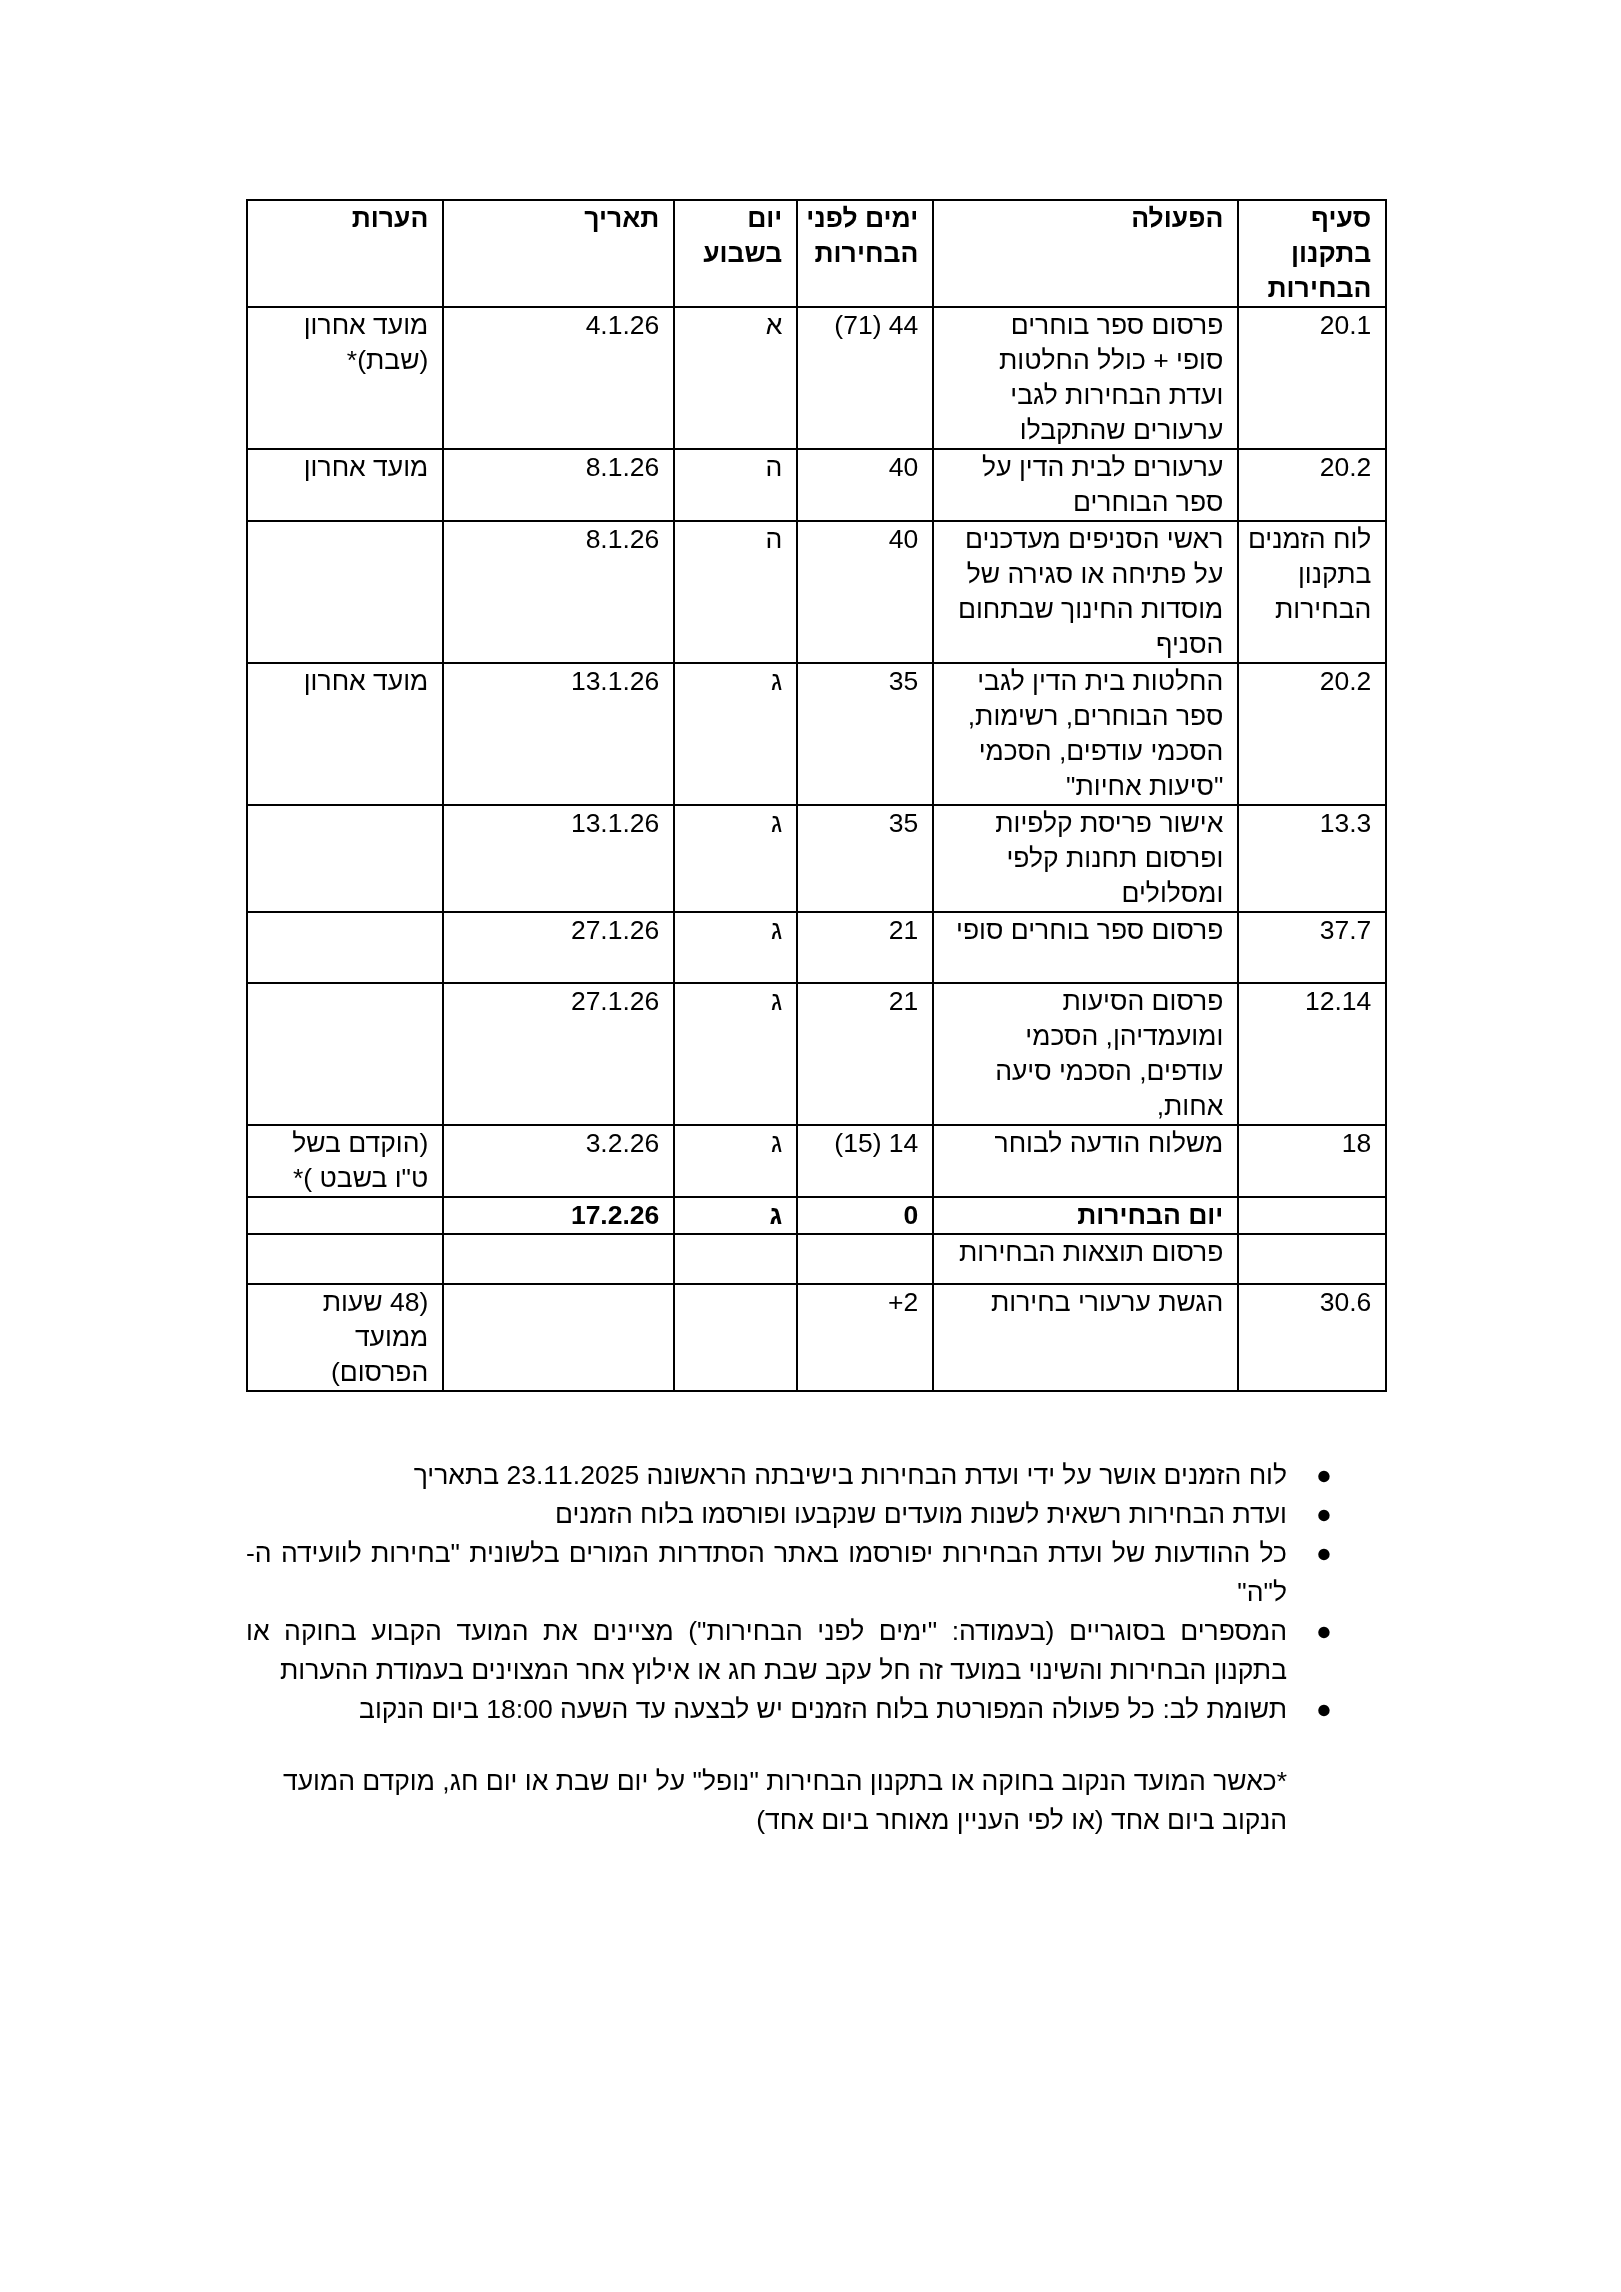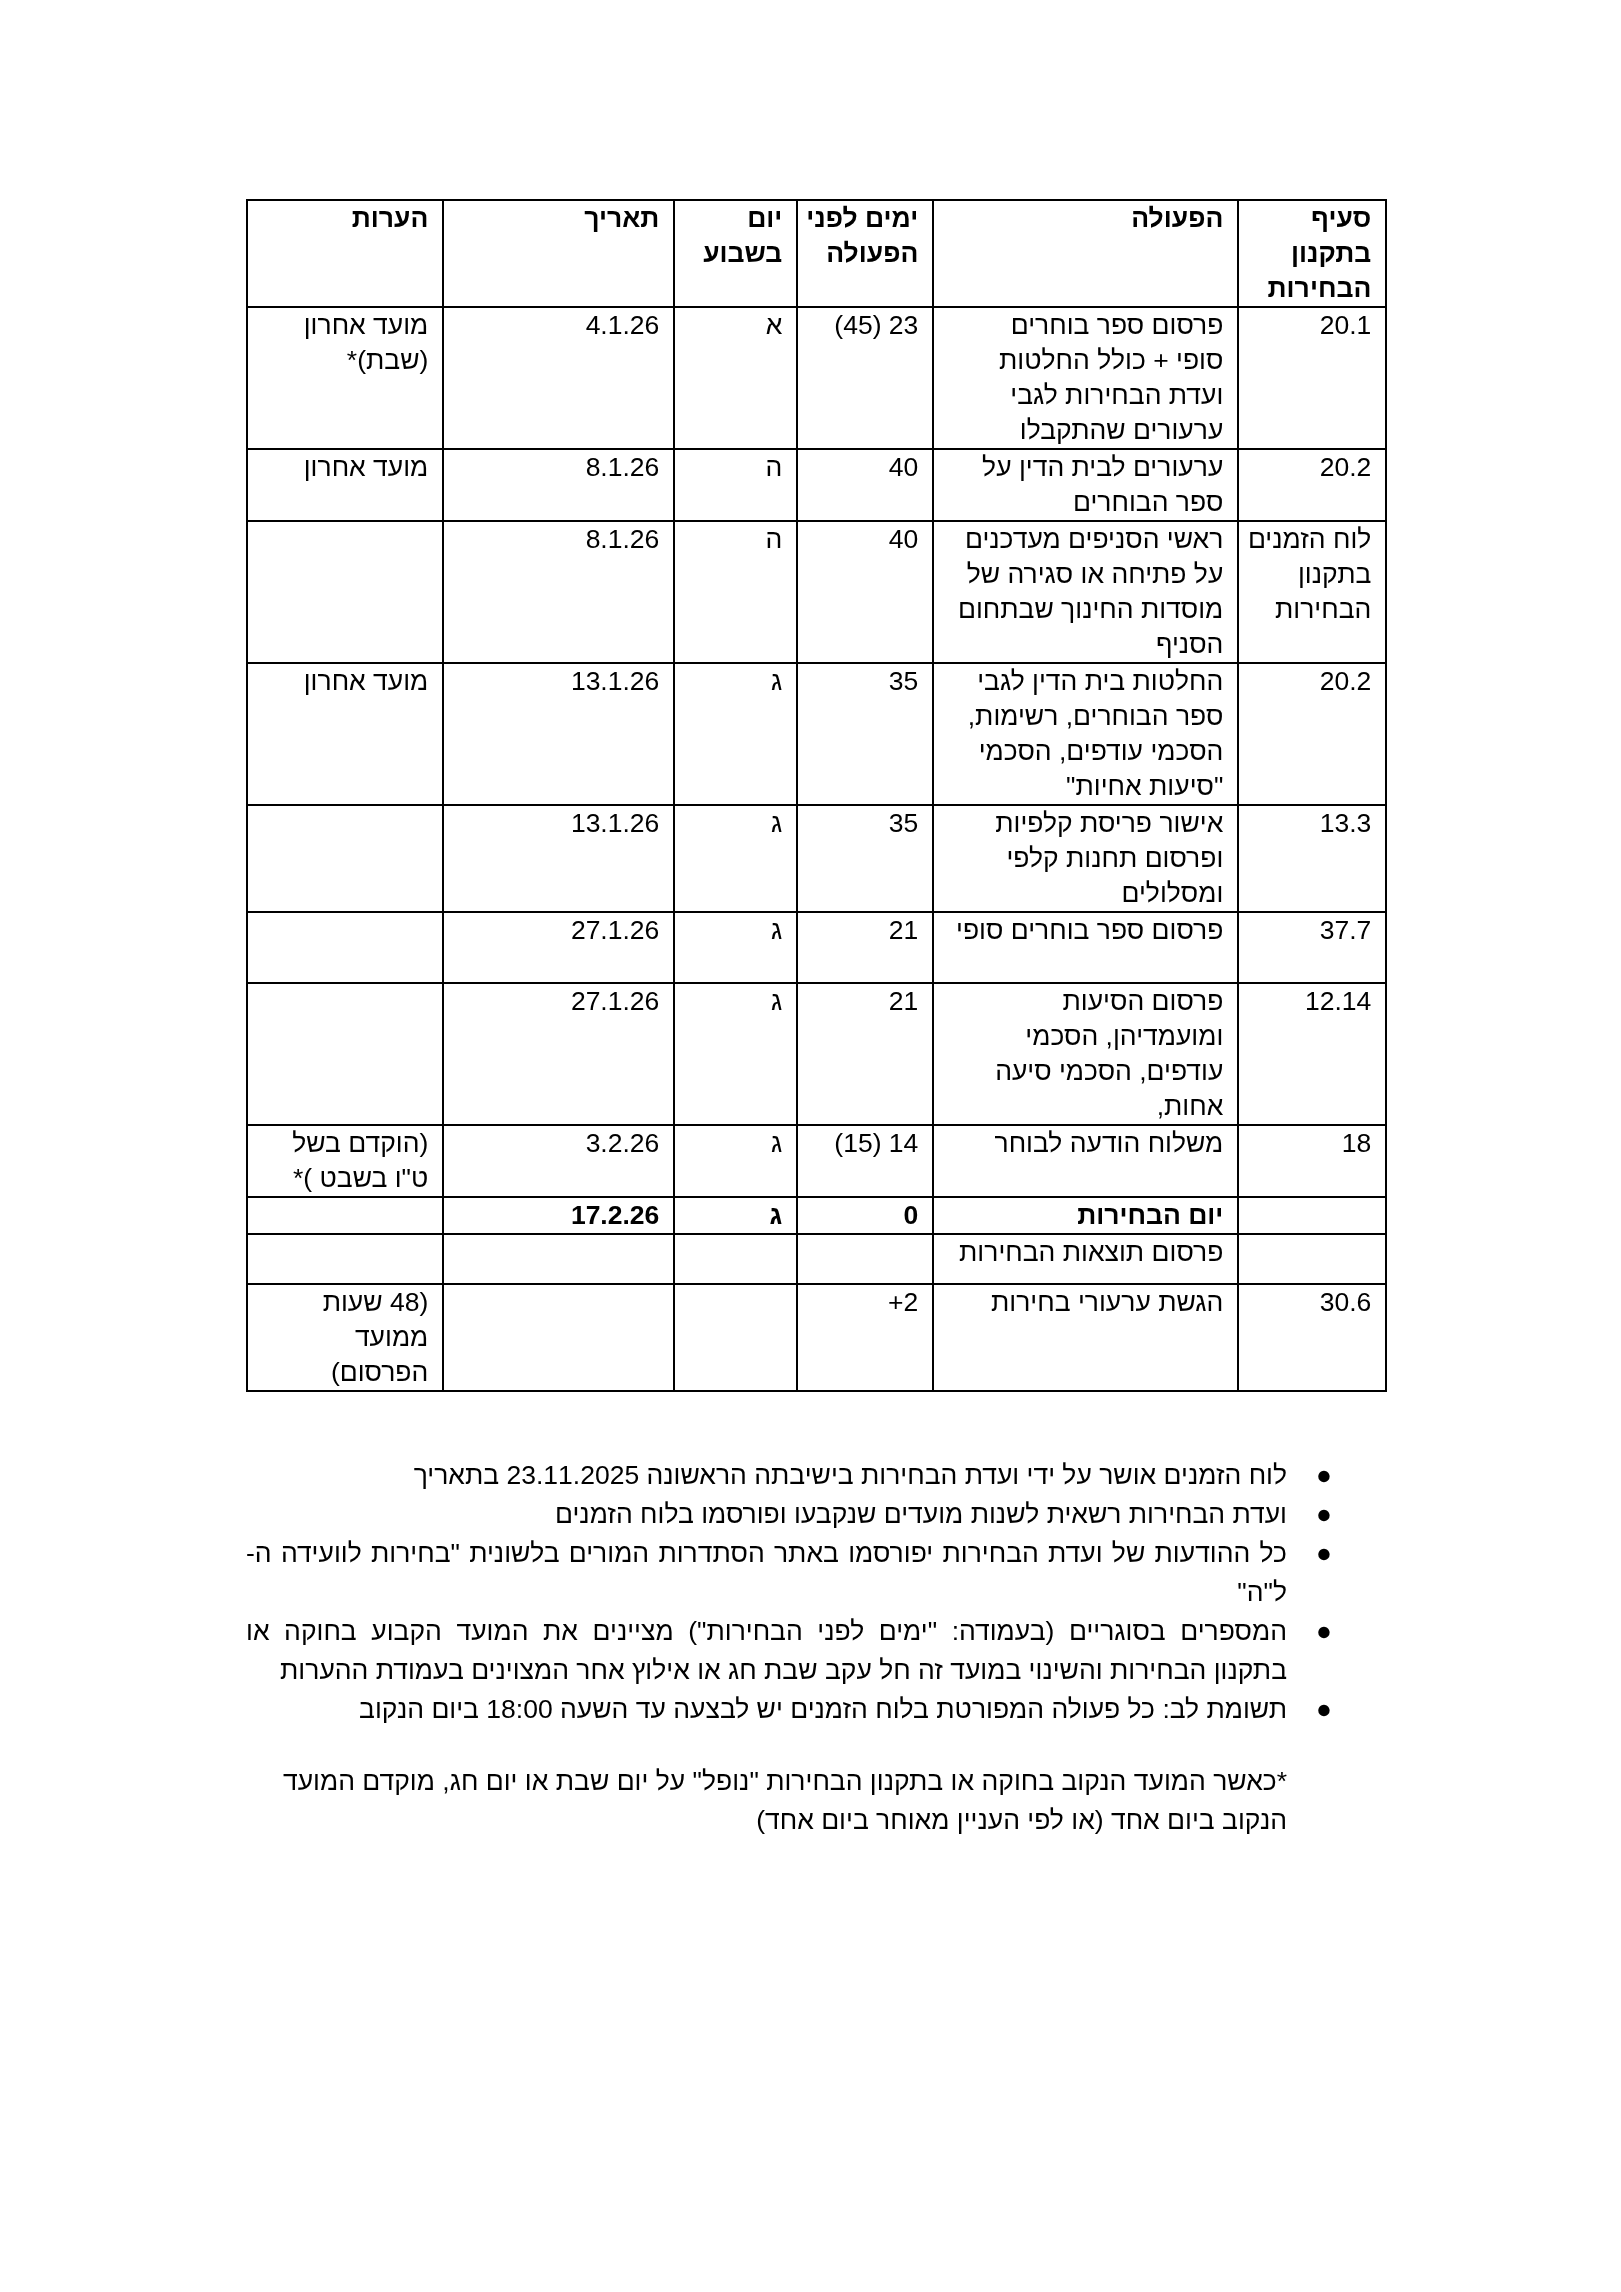--- a/index.html
+++ b/index.html
@@ -43,29 +43,29 @@
       <col style="width:305px">
       <col style="width:136px">
       <col style="width:123px">
       <col style="width:231px">
       <col style="width:196px">
     </colgroup>
     <tbody>
         <tr style="height:105px">
       <th>סעיף בתקנון הבחירות</th>
       <th>הפעולה</th>
-      <th>ימים לפני הפעולה</th>
+      <th>ימים לפני הבחירות</th>
       <th>יום בשבוע</th>
       <th>תאריך</th>
       <th>הערות</th>
     </tr>
     <tr class="thick-top" style="height:140px">
       <td>20.1</td>
       <td>פרסום ספר בוחרים סופי + כולל החלטות ועדת הבחירות לגבי ערעורים שהתקבלו</td>
-      <td>23  (45)</td>
+      <td>44  (71)</td>
       <td>א</td>
       <td>4.1.26</td>
       <td>מועד אחרון (שבת)*</td>
     </tr>
     <tr class="thick-top" style="height:71px">
       <td>20.2</td>
       <td>ערעורים לבית הדין על ספר הבוחרים</td>
       <td>40</td>
       <td>ה</td>
       <td>8.1.26</td>

